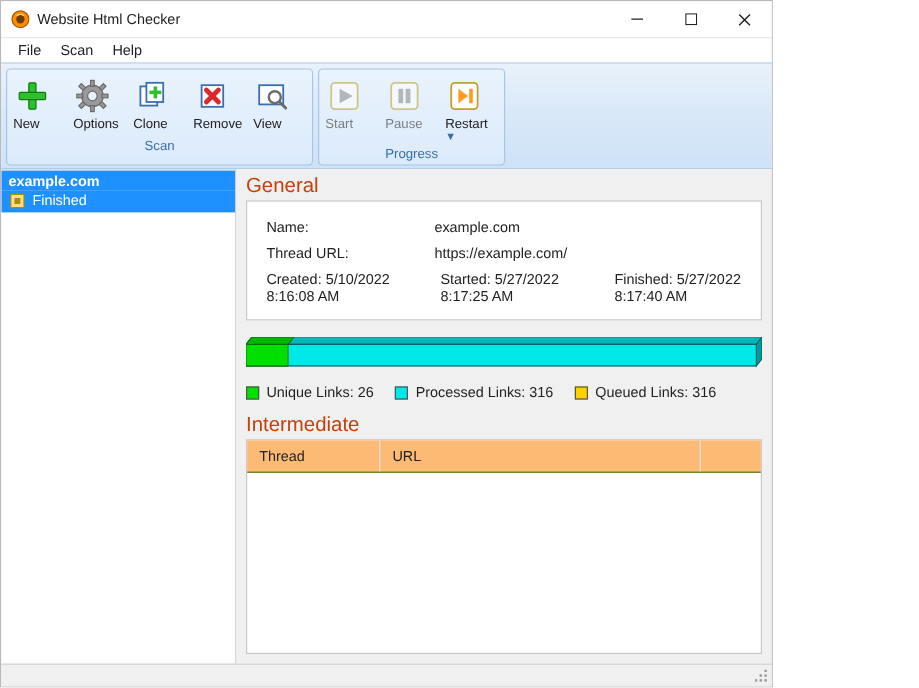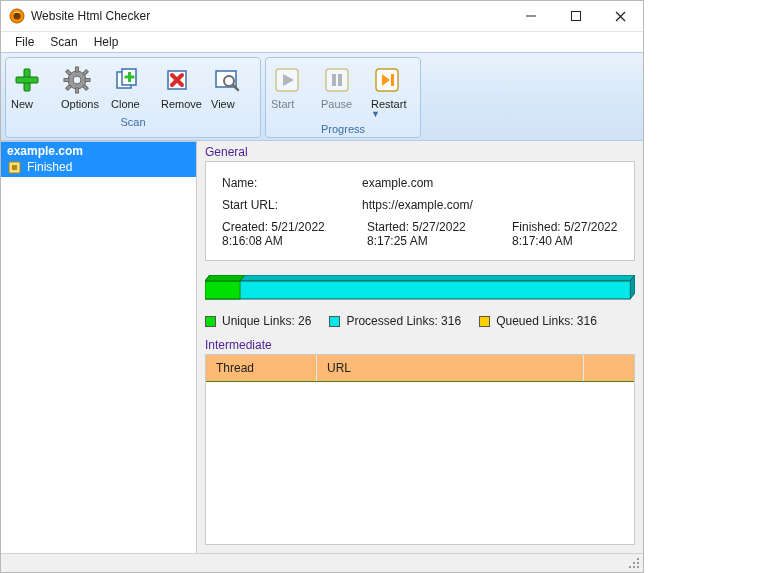--- a/index.html
+++ b/index.html
@@ -153,23 +153,23 @@
     display:flex;align-items:center;justify-content:center;
   }
   .main {
     flex: 1;
     display: flex;
     flex-direction: column;
     background: #f0f0f0;
     overflow: hidden;
   }
   .section-label {
-    font-size: 12px;
+    font-size: 17px;
     padding: 4px 6px 2px 8px;
-    color: #4c1d95;
+    color: #c2410c;
   }
   .general-panel {
     margin: 0 8px 4px 8px;
     background: #fff;
     border: 1px solid #c9c9c9;
     position: relative;
     display: flex;
   }
   .general-content {
     flex: 1;
@@ -421,26 +421,26 @@
     <div class="main">
       <div class="section-label">General</div>
 
       <div class="general-panel">
         <div class="general-content">
           <div class="row">
             <span class="k">Name:</span>
             <span class="v">example.com</span>
           </div>
           <div class="row">
-            <span class="k">Start URL:</span>
+            <span class="k">Thread URL:</span>
             <span class="v">https://example.com/</span>
           </div>
           <div class="time-row">
             <div class="time-col">
-              <div class="line1">Created: 5/21/2022</div>
+              <div class="line1">Created: 5/10/2022</div>
               <div class="line2">8:16:08 AM</div>
             </div>
             <div class="time-col">
               <div class="line1">Started: 5/27/2022</div>
               <div class="line2">8:17:25 AM</div>
             </div>
             <div class="time-col">
               <div class="line1">Finished: 5/27/2022</div>
               <div class="line2">8:17:40 AM</div>
             </div>

